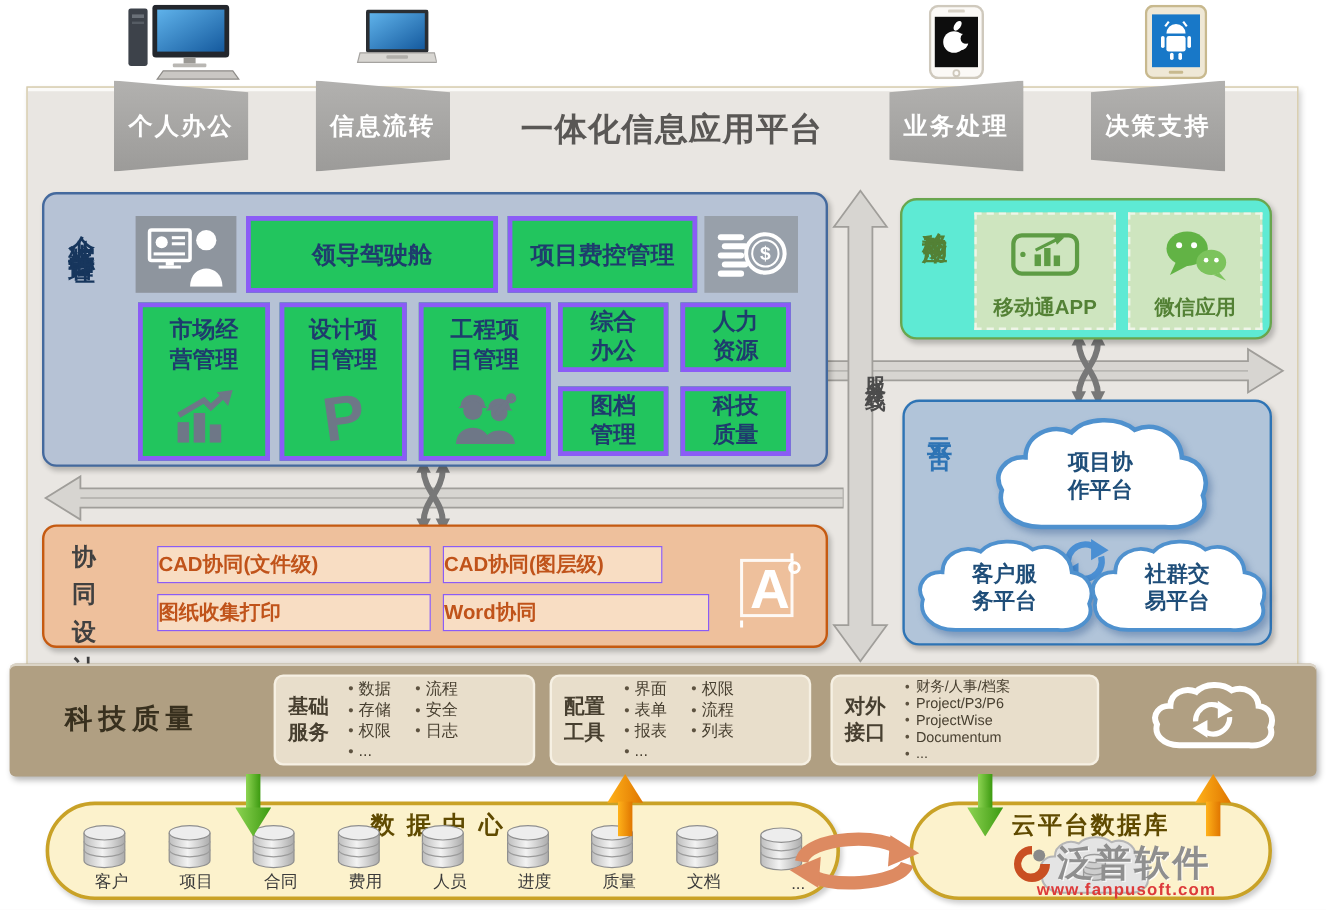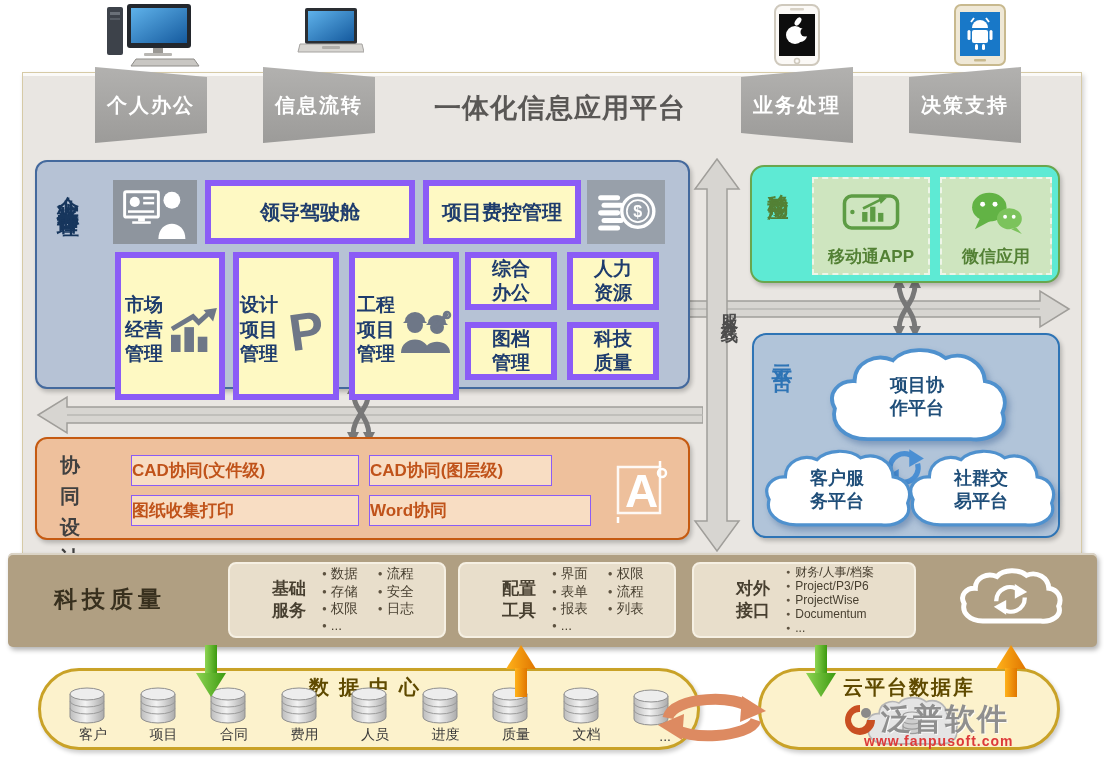--- a/index.html
+++ b/index.html
@@ -21,26 +21,26 @@
   .trap.tright { clip-path:polygon(0 13%, 100% 0, 100% 100%, 0 87%); }
   .main-title { position:absolute; left:395px; top:90px; width:330px; text-align:center;
                 font-size:27px; font-weight:bold; color:#595755; letter-spacing:1px; z-index:4; }
 
   
   .bluebox { position:absolute; left:35px; top:160px; width:655px; height:229px;
              background:#b6c2d5; border:2px solid #44699d; border-radius:12px;
              box-shadow:2px 3px 4px rgba(0,0,0,.22); z-index:3; }
   .vlabel { writing-mode:vertical-rl; text-orientation:upright; font-weight:bold; }
   .ent-label { position:absolute; left:16px; top:16px; color:#17365d; font-size:22px; letter-spacing:4px; }
-  .bcell { position:absolute; background:#fef9c3; border:6px solid #8b5cf6;
+  .bcell { position:absolute; background:#22c55e; border:4px solid #8b5cf6;
            color:#1e3c6d; font-weight:bold; display:flex; align-items:center; justify-content:center; }
   .icon-cell { position:absolute; display:flex; align-items:center; justify-content:center; }
   .cell-cockpit { left:168px; top:18px; width:210px; height:64px; font-size:20px; }
   .cell-cost    { left:386px; top:18px; width:158px; height:64px; font-size:20px; }
-  .mod { top:90px; height:148px; flex-direction:row; justify-content:flex-start; padding-top:8px; font-size:19px; }
+  .mod { top:90px; height:132px; flex-direction:column; justify-content:flex-start; padding-top:8px; font-size:19px; }
   .mod .t { width:62px; text-align:center; word-break:break-all; line-height:1.3; }
   .mod .ic { flex:1; display:flex; align-items:center; justify-content:center; }
   .sm { width:92px; height:58px; font-size:19px; }
   .sm .t { width:44px; text-align:center; word-break:break-all; line-height:1.25; }
 
   
   .bus { position:absolute; left:693px; top:157px; z-index:2; }
   .bus-label { position:absolute; left:693px; top:300px; width:48px; text-align:center;
                color:#4c4c4c; font-size:17px; letter-spacing:4px; z-index:2;
                writing-mode:vertical-rl; text-orientation:upright; font-weight:bold; }
@@ -81,21 +81,21 @@
 
   
   .band { position:absolute; left:8px; top:553px; width:1089px; height:94px;
           background:#b09f82; border-radius:5px;
           box-shadow: inset 0 2px 0 rgba(255,255,255,.55), 2px 3px 5px rgba(0,0,0,.3); z-index:4; }
   .band-label { position:absolute; left:46px; top:31px; color:#38301e; font-size:23px;
                 font-weight:bold; letter-spacing:5px; }
   .bgroup { position:absolute; top:9px; height:76px; background:#e8decb; border:2px solid #f6f0e3;
             border-radius:8px; display:flex; align-items:center; padding:0 10px; }
   .bgroup .gname { width:40px; font-size:17px; font-weight:bold; color:#473f30;
-                   word-break:break-all; line-height:1.3; margin-right:10px;margin-left:32px; }
+                   word-break:break-all; line-height:1.3; margin-right:10px; }
   .bcols { display:flex; gap:20px; }
   .bcol { list-style:none; }
   .bcol li { font-size:13.5px; color:#473f30; line-height:1.28; white-space:nowrap; }
   .bcol li::before { content:"●"; font-size:8px; color:#5d5240; margin-right:4px; vertical-align:2px; }
   .blist { list-style:none; }
   .blist li { font-size:12px; color:#473f30; line-height:1.18; white-space:nowrap; }
   .blist li::before { content:"●"; font-size:7px; color:#5d5240; margin-right:5px; vertical-align:2px; }
 
   
   .stadium { position:absolute; top:668px; height:82px; background:#fcf2cc;

